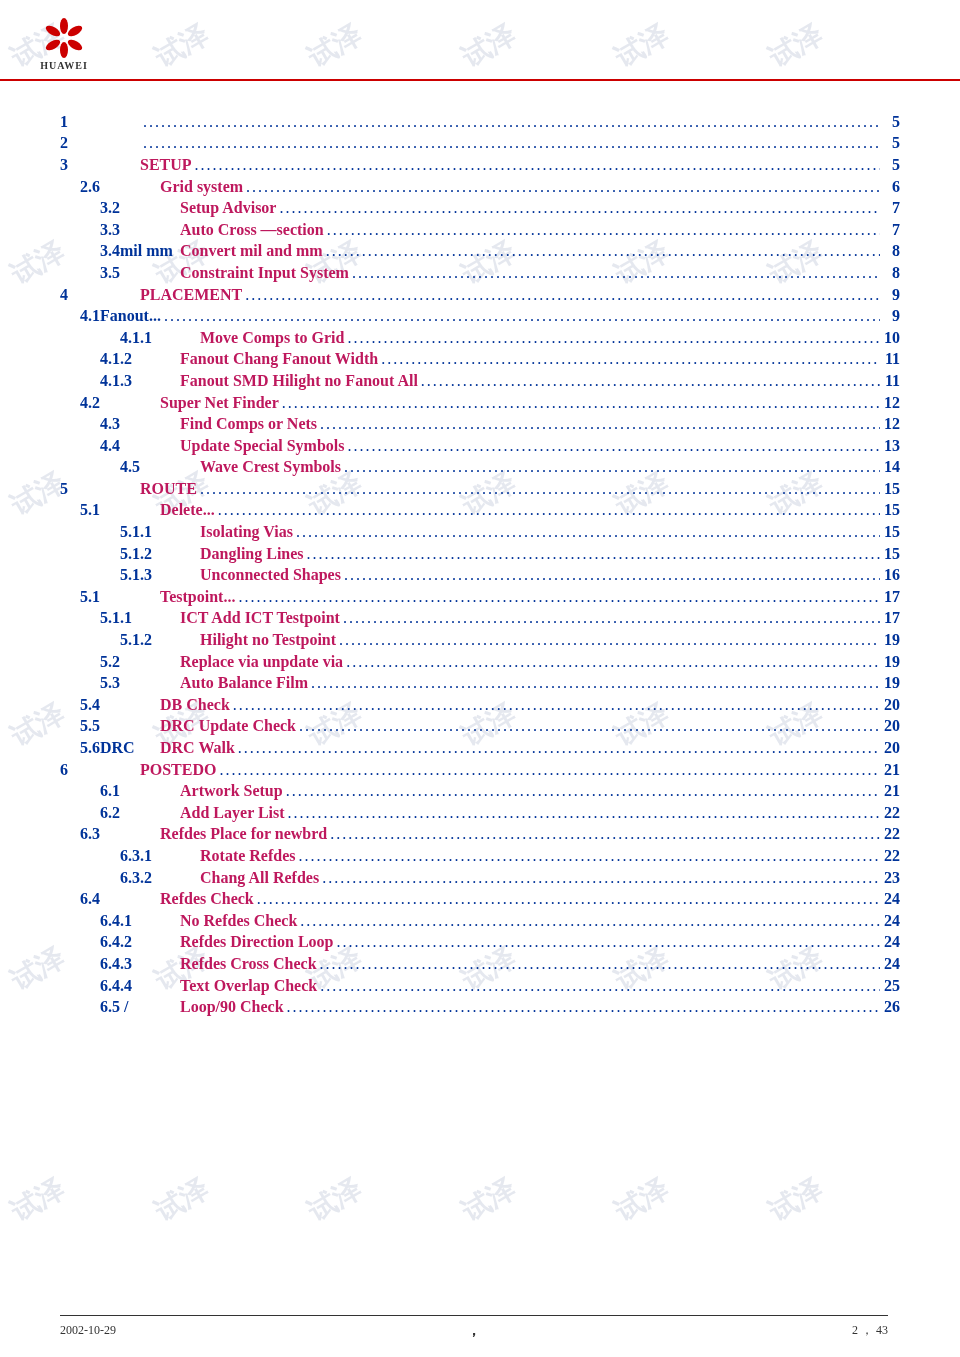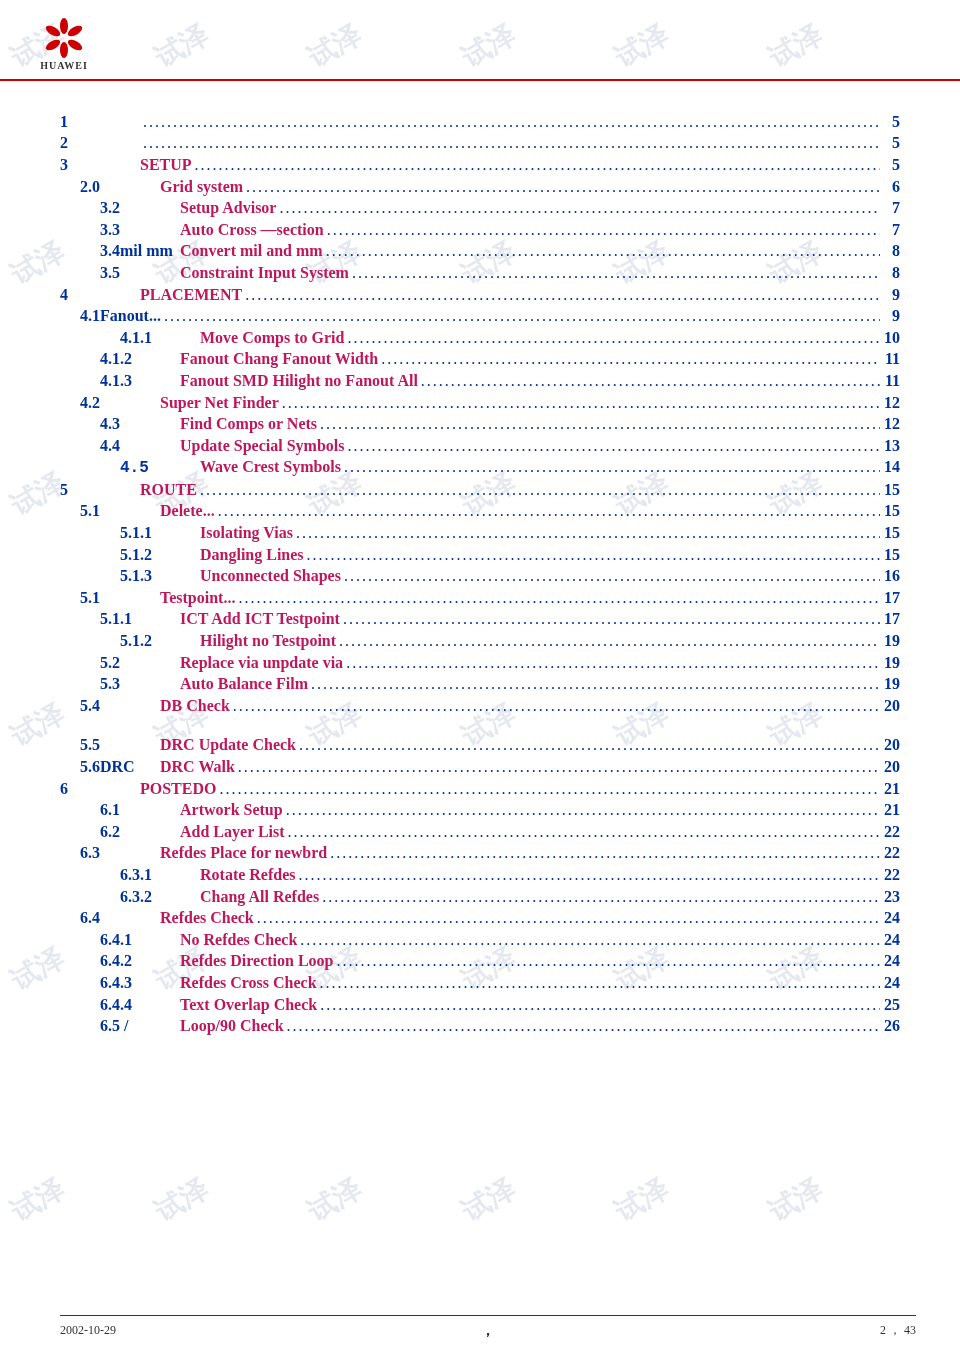--- a/index.html
+++ b/index.html
@@ -60,21 +60,21 @@
       position: relative;
       z-index: 1;
       padding: 30px 60px 40px 60px;
     }
 
     
     .footer {
       position: absolute;
       bottom: 18px;
       left: 60px;
-      right: 44px;
+      right: 72px;
       border-top: 1px solid #333;
       padding-top: 6px;
       display: flex;
       justify-content: space-between;
       align-items: center;
       font-size: 12px;
       color: #333;
       z-index: 1;
     }
     .footer-center {
@@ -201,21 +201,21 @@
         <span class="row-dots"> ................................................................................................................................................................................................</span>
         <span class="row-page">5</span>
       </div>
       <div class="toc-row">
         <span class="row-num" style="padding-left: 0px; min-width: 80px;">3</span>
         <span class="row-title">SETUP</span>
         <span class="row-dots"> ................................................................................................................................................................................................</span>
         <span class="row-page">5</span>
       </div>
       <div class="toc-row">
-        <span class="row-num" style="padding-left: 20px; min-width: 100px;">2.0</span>
+        <span class="row-num" style="padding-left: 20px; min-width: 100px;">2.6</span>
         <span class="row-title">Grid system</span>
         <span class="row-dots"> ................................................................................................................................................................................................</span>
         <span class="row-page">6</span>
       </div>
       <div class="toc-row">
         <span class="row-num" style="padding-left: 40px; min-width: 120px;">3.2</span>
         <span class="row-title">Setup Advisor</span>
         <span class="row-dots"> ................................................................................................................................................................................................</span>
         <span class="row-page">7</span>
       </div>
@@ -278,21 +278,21 @@
         <span class="row-dots"> ................................................................................................................................................................................................</span>
         <span class="row-page">12</span>
       </div>
       <div class="toc-row">
         <span class="row-num" style="padding-left: 40px; min-width: 120px;">4.4</span>
         <span class="row-title">Update Special Symbols</span>
         <span class="row-dots"> ................................................................................................................................................................................................</span>
         <span class="row-page">13</span>
       </div>
       <div class="toc-row">
-        <span class="row-num" style="padding-left: 60px; min-width: 140px; font-family: Liberation Mono, monospace;">4.5</span>
+        <span class="row-num" style="padding-left: 60px; min-width: 140px;">4.5</span>
         <span class="row-title">Wave Crest Symbols</span>
         <span class="row-dots"> ................................................................................................................................................................................................</span>
         <span class="row-page">14</span>
       </div>
       <div class="toc-row">
         <span class="row-num" style="padding-left: 0px; min-width: 80px;">5</span>
         <span class="row-title">ROUTE</span>
         <span class="row-dots"> ................................................................................................................................................................................................</span>
         <span class="row-page">15</span>
       </div>
@@ -350,21 +350,21 @@
         <span class="row-dots"> ................................................................................................................................................................................................</span>
         <span class="row-page">19</span>
       </div>
       <div class="toc-row">
         <span class="row-num" style="padding-left: 20px; min-width: 100px;">5.4</span>
         <span class="row-title">DB Check</span>
         <span class="row-dots"> ................................................................................................................................................................................................</span>
         <span class="row-page">20</span>
       </div>
       <div class="toc-row">
-        <span class="row-num" style="padding-left: 20px; min-width: 100px; margin-top: 18px;">5.5</span>
+        <span class="row-num" style="padding-left: 20px; min-width: 100px;">5.5</span>
         <span class="row-title">DRC Update Check</span>
         <span class="row-dots"> ................................................................................................................................................................................................</span>
         <span class="row-page">20</span>
       </div>
       <div class="toc-row">
         <span class="row-num" style="padding-left: 20px; min-width: 100px;">5.6DRC</span>
         <span class="row-title">DRC Walk</span>
         <span class="row-dots"> ................................................................................................................................................................................................</span>
         <span class="row-page">20</span>
       </div>

